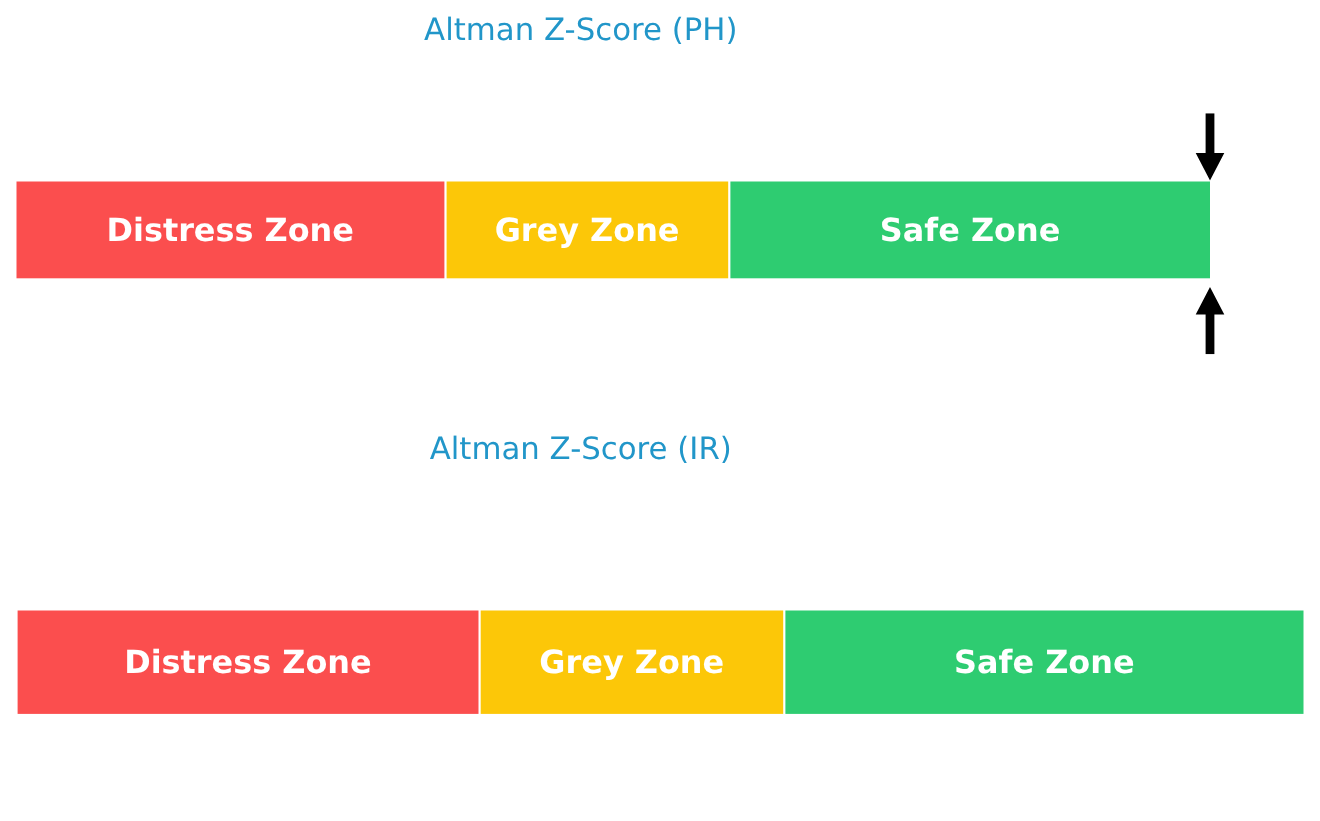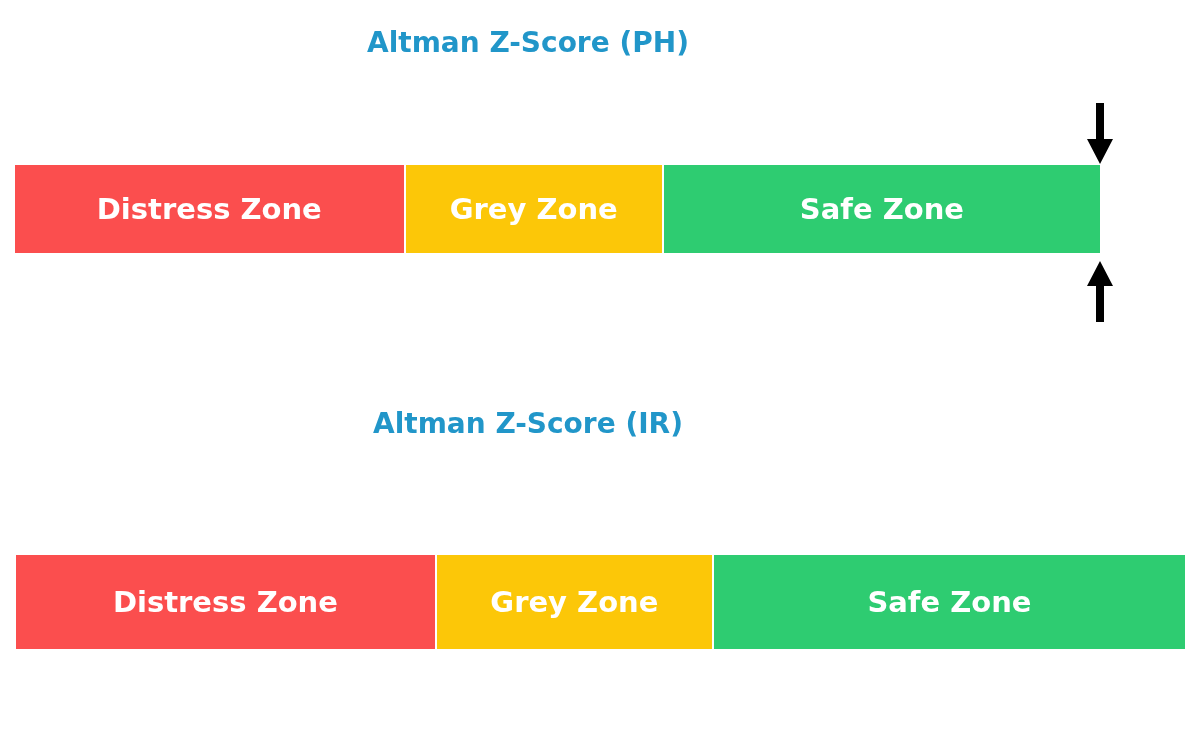--- a/index.html
+++ b/index.html
@@ -22,23 +22,22 @@
     width: 1200px;
   }
 
   .chart-title {
     position: absolute;
     left: 0;
     width: 1056px;
     text-align: center;
     color: #2196c9;
     font-family: "DejaVu Sans", sans-serif;
-    font-weight: 700;
+    font-weight: 400;
     white-space: nowrap;
-    margin-top: 16px;
   }
 
   .score-label {
     position: absolute;
     color: #000000;
     font-family: "DejaVu Sans", sans-serif;
     font-weight: bold;
     white-space: nowrap;
     transform: translateX(-50%);
   }

